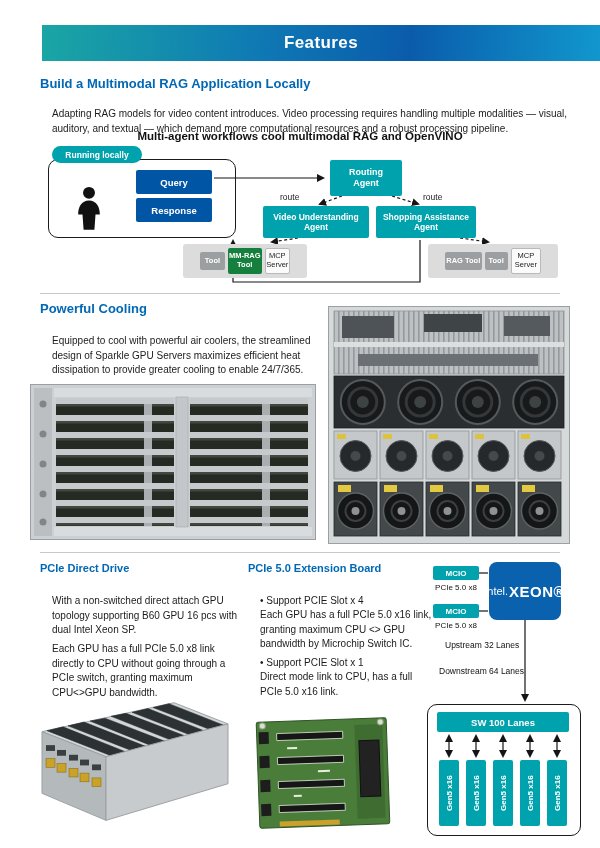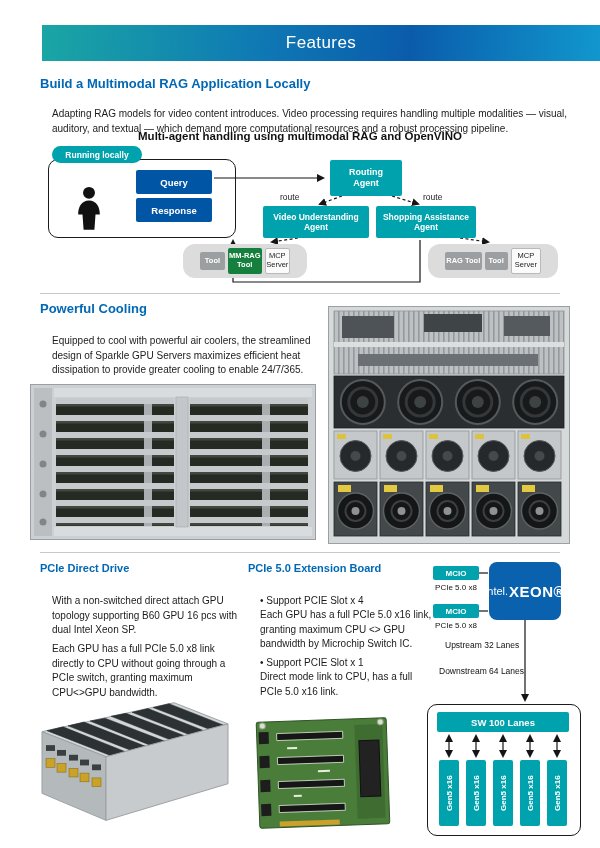--- a/index.html
+++ b/index.html
@@ -1,36 +1,36 @@
 <!DOCTYPE html>
 <html><head>
 <meta charset="utf-8">
 <style>
   html,body{margin:0;padding:0;background:#ffffff;}
   .page{position:relative;width:600px;height:848px;background:#fff;overflow:hidden;
         font-family:"Liberation Sans",sans-serif;color:#1b1b1b;}
   .banner{position:absolute;left:42px;top:25px;width:558px;height:36px;
           background:linear-gradient(93deg,#1aa6a4 0%,#0f7ab4 38%,#0a5cab 66%,#1197cd 100%);
           display:flex;align-items:center;justify-content:center;}
-  .banner span{color:#fff;font-size:17px;font-weight:normal;letter-spacing:.4px;}
+  .banner span{color:#fff;font-size:17px;font-weight:bold;letter-spacing:.4px;}
   .sec-head{position:absolute;margin:0;color:#0068b5;font-size:13px;font-weight:bold;}
   .sec-head.sm{font-size:11px;}
   .body{position:absolute;margin:12px;font-size:10px;line-height:1.45;color:#1b1b1b;}
   .diag-title{position:absolute;text-align:center;font-size:11.5px;font-weight:bold;color:#111;}
   .divider{position:absolute;left:40px;width:520px;height:1px;background:#c9c9c9;}
   .d1,.d2{position:absolute;}
   .overlay{position:absolute;left:0;top:0;pointer-events:none;}
   .node{position:absolute;display:flex;align-items:center;justify-content:center;text-align:center;box-sizing:border-box;}
   .teal{background:#00a3ad;color:#fff;font-weight:bold;border-radius:2px;}
   .pill{background:#00a3ad;color:#fff;font-weight:bold;border-radius:9px;font-size:8.5px;}
   .navy{background:#0055a5;color:#fff;font-weight:bold;font-size:9.5px;border-radius:2px;}
   .pre{white-space:pre-line;line-height:1.2;}
   .bbox{position:absolute;border:1.3px solid #1b1b1b;border-radius:10px;}
   .route-lbl{position:absolute;font-size:8.5px;color:#1b1b1b;}
-  .panel{position:absolute;background:#dcdcdc;border-radius:12px;display:flex;align-items:center;
+  .panel{position:absolute;background:#dcdcdc;border-radius:3px;display:flex;align-items:center;
          justify-content:center;gap:3px;padding:4px 17px;box-sizing:border-box;height:34px;}
   .pnode{display:flex;align-items:center;justify-content:center;text-align:center;
          font-size:7.5px;line-height:1.15;border-radius:2px;box-sizing:border-box;}
   .gray{background:#9b9fa1;color:#fff;font-weight:bold;}
   .whitebx{background:#fbfbfb;color:#222;border:1px solid #b9b9b9;}
   .tealp{background:#15803d;color:#fff;font-weight:bold;}
   .photo{position:absolute;}
   .photo svg{display:block;}
   .mcio{position:absolute;background:#00a3ad;color:#fff;font-weight:bold;font-size:8px;border-radius:2px;
         display:flex;align-items:center;justify-content:center;}
@@ -53,21 +53,21 @@
 <body>
 
 <div class="page">
 
   <div class="banner">
     <span>Features</span>
   </div>
 
   <h2 class="sec-head" style="left:40px;top:76px;">Build a Multimodal RAG Application Locally</h2>
   <p class="body" style="left:40px;top:95px;width:522px;">Adapting RAG models for video content introduces. Video processing requires handling multiple modalities — visual, auditory, and textual — which demand more computational resources and a robust processing pipeline.</p>
-  <div class="diag-title" style="left:40px;top:130px;width:520px;">Multi-agent handling using multimodal RAG and OpenVINO</div>
+  <div class="diag-title" style="left:40px;top:130px;width:520px;">Multi-agent workflows cool multimodal RAG and OpenVINO</div>
 
   <div class="d1" style="left:40px;top:146px;width:520px;height:140px;">
     <svg class="overlay" width="520" height="140" viewBox="0 0 520 140">
       <defs>
         <marker id="ar" viewBox="0 0 8 8" markerWidth="8" markerHeight="8" refX="6" refY="4" orient="auto" markerUnits="userSpaceOnUse">
           <path d="M0,0L8,4L0,8Z" fill="#151515"></path>
         </marker>
       </defs>
       <path class="ln" d="M174,32 H283" marker-end="url(#ar)"></path>
       <path class="ln dash" d="M302,50 L280,58" marker-end="url(#ar)"></path>

